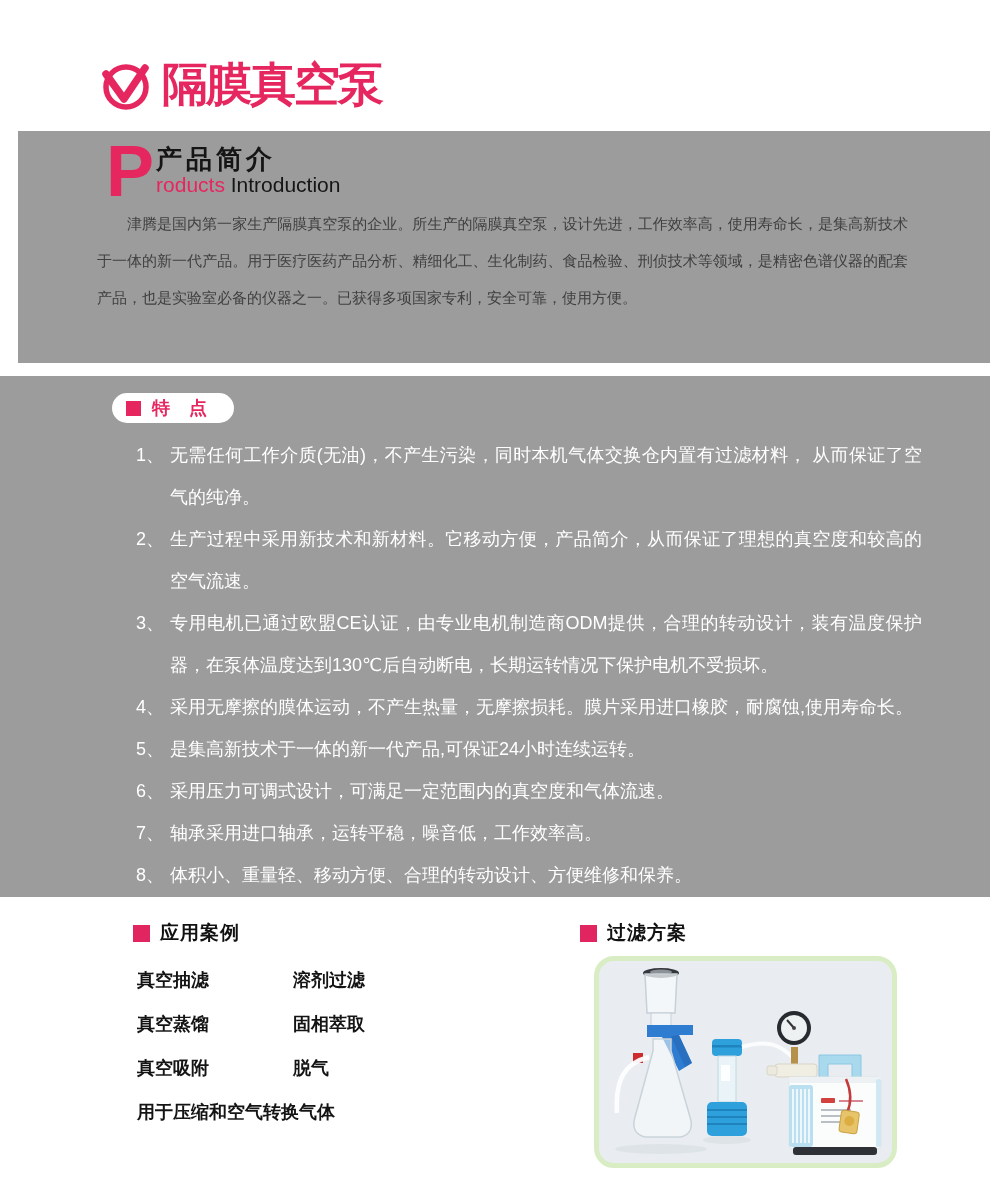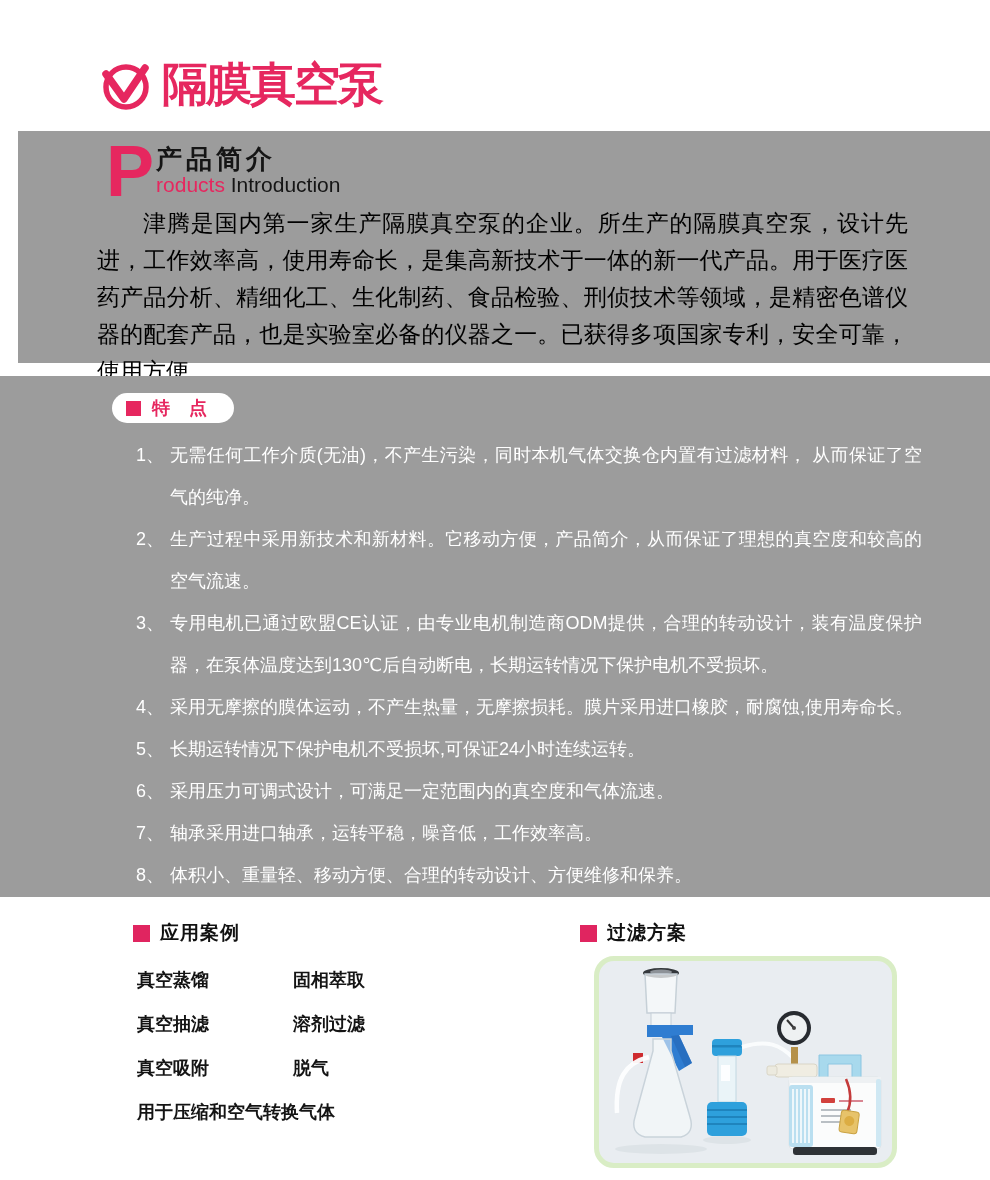--- a/index.html
+++ b/index.html
@@ -16,21 +16,21 @@
   
   .band1{position:absolute;left:18px;top:131px;width:972px;height:232px;background:#9c9c9c;}
   .p-header{position:absolute;left:88px;top:12px;display:flex;align-items:flex-start;}
   .big-p{font-size:72px;line-height:56px;font-weight:bold;color:#e6275f;letter-spacing:0;}
   .ph-right{display:flex;flex-direction:column;margin-left:2px;padding-top:2px;}
   .ph-cn{font-size:26px;font-weight:bold;color:#151515;letter-spacing:4px;line-height:28px;}
   .ph-en{font-size:21px;line-height:24px;color:#151515;}
   .ph-en .pink{color:#e6275f;}
   .intro-para{
     position:absolute;left:79px;top:74px;width:811px;
-    font-size:23px;line-height:37px;color:#000000;
+    font-size:15px;line-height:37px;color:#404040;
     text-align:justify;text-indent:2em;
   }
 
   
   .band2{position:absolute;left:0;top:376px;width:990px;height:521px;background:#9c9c9c;}
   .feature-pill{
     position:absolute;left:112px;top:17px;height:30px;min-width:72px;
     background:#ffffff;border-radius:16px;display:flex;align-items:center;
     padding:0 20px 0 14px;gap:11px;
   }
@@ -102,21 +102,21 @@
     <div class="feature-item">
       <span class="num">3、</span>
       <span class="txt">专用电机已通过欧盟CE认证，由专业电机制造商ODM提供，合理的转动设计，装有温度保护器，在泵体温度达到130℃后自动断电，长期运转情况下保护电机不受损坏。</span>
     </div>
     <div class="feature-item">
       <span class="num">4、</span>
       <span class="txt">采用无摩擦的膜体运动，不产生热量，无摩擦损耗。膜片采用进口橡胶，耐腐蚀,使用寿命长。</span>
     </div>
     <div class="feature-item">
       <span class="num">5、</span>
-      <span class="txt">长期运转情况下保护电机不受损坏,可保证24小时连续运转。</span>
+      <span class="txt">是集高新技术于一体的新一代产品,可保证24小时连续运转。</span>
     </div>
     <div class="feature-item">
       <span class="num">6、</span>
       <span class="txt">采用压力可调式设计，可满足一定范围内的真空度和气体流速。</span>
     </div>
     <div class="feature-item">
       <span class="num">7、</span>
       <span class="txt">轴承采用进口轴承，运转平稳，噪音低，工作效率高。</span>
     </div>
     <div class="feature-item">
@@ -125,26 +125,26 @@
     </div>
   </div>
 </div>
 
 <div class="sec-header apps-header">
   <span class="sq2"></span>
   <span class="sec-label">应用案例</span>
 </div>
 <div class="apps-grid">
   <div class="apps-row">
+    <span class="apps-cell c1">真空抽滤</span>
+    <span class="apps-cell">溶剂过滤</span>
+  </div>
+  <div class="apps-row">
     <span class="apps-cell c1">真空蒸馏</span>
     <span class="apps-cell">固相萃取</span>
-  </div>
-  <div class="apps-row">
-    <span class="apps-cell c1">真空抽滤</span>
-    <span class="apps-cell">溶剂过滤</span>
   </div>
   <div class="apps-row">
     <span class="apps-cell c1">真空吸附</span>
     <span class="apps-cell">脱气</span>
   </div>
   <div class="apps-footer">用于压缩和空气转换气体</div>
 </div>
 
 <div class="sec-header filtration-header">
   <span class="sq2"></span>

